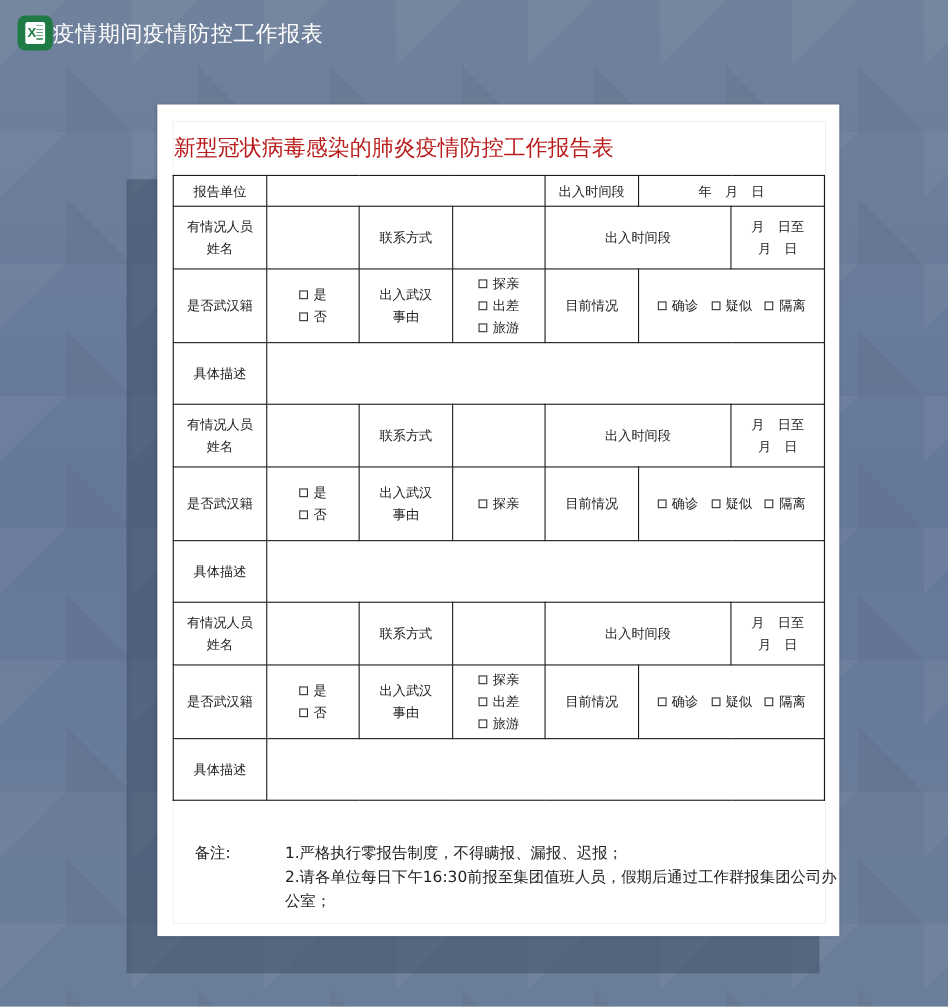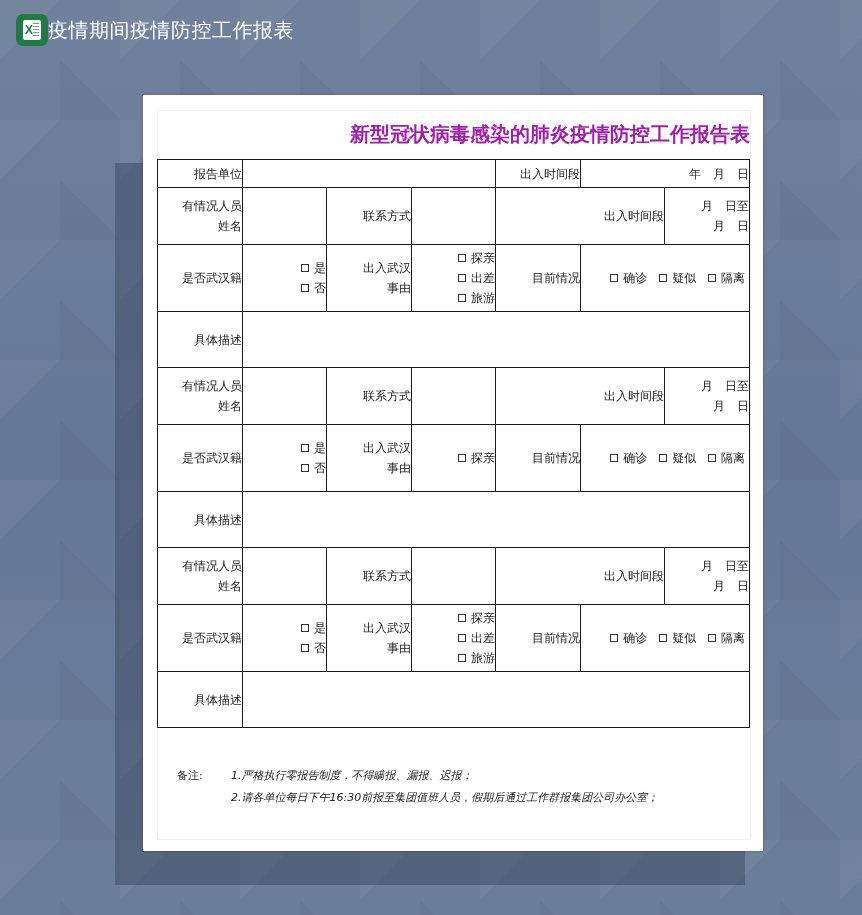--- a/index.html
+++ b/index.html
@@ -44,41 +44,41 @@
   }
   .paper {
     position:absolute; left:143px; top:95px; width:620px; height:756px;
     background:#ffffff; box-shadow:0 0 3px rgba(0,0,0,0.25);
   }
   .sheet-area {
     position:absolute; left:14px; top:15px; width:592px; height:728px;
     border:1px solid #f0f0f0;
   }
   .doc-title {
-    position:absolute; left:0; top:10px; width:592px; text-align:right;
-    font-size:20px; font-weight:bold; color:#a21caf;
+    position:absolute; left:0; top:10px; width:592px; text-align:left;
+    font-size:20px; font-weight:normal; color:#b91c1c;
     font-family:"DejaVu Sans", sans-serif;
   }
   table.form {
     position:absolute; left:14px; top:64px;
     border-collapse:collapse; table-layout:fixed; width:592px;
     font-size:12px; color:#222;
   }
   table.form td {
-    border:1px solid #1a1a1a; text-align:right; vertical-align:middle;
+    border:1px solid #1a1a1a; text-align:center; vertical-align:middle;
     padding:0; line-height:20px;
   }
   .cb { display:inline-block; width:6px; height:6px; border:1px solid #333; margin-right:5px; vertical-align:middle; position:relative; top:-1px; }
   .opt { display:block; }
   .inline-opt { display:inline-block; margin:0 4px; }
   .notes {
-    position:absolute; left:34px; top:670px; font-size:11px; color:#222; line-height:22px;
+    position:absolute; left:34px; top:670px; font-size:14px; color:#222; line-height:22px;
   }
   .notes .lbl { position:absolute; left:0; top:0; width:50px; }
-  .notes .lines { margin-left:54px;font-style:italic; }
+  .notes .lines { margin-left:82px; }
 </style>
 </head>
 <body>
 
 <div class="bg-tri"></div>
 
 <div class="topbar">
   <div class="xl-icon">
     <div class="sheet">
         <span class="x">X</span>

